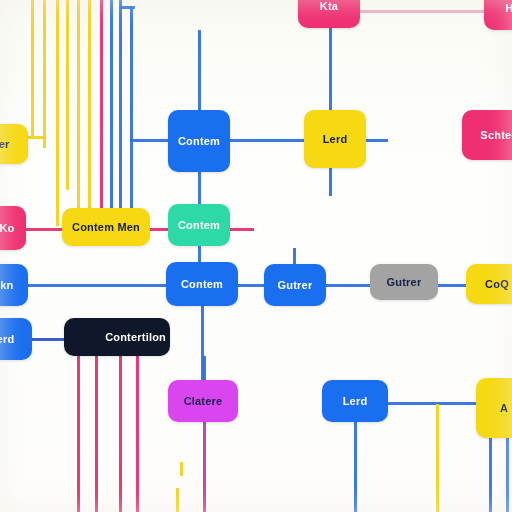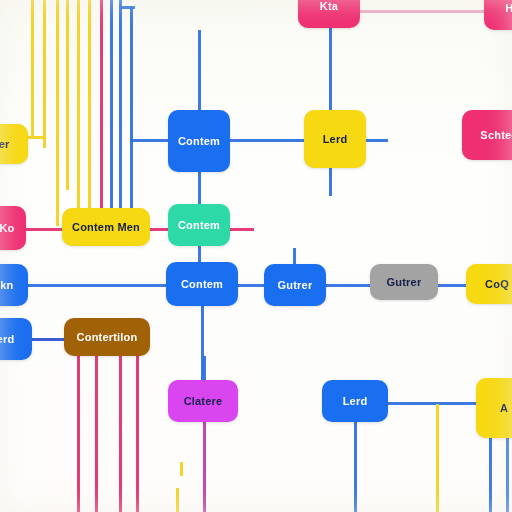--- a/index.html
+++ b/index.html
@@ -152,21 +152,21 @@
       </div>
       <div class="node" style="left: 370px; top: 264px; width: 68px; height: 36px; background: #a3a3a3; color: rgb(20, 32, 74);">
         <span class="label">Gutrer</span>
       </div>
       <div class="node" style="left: 466px; top: 264px; width: 62px; height: 40px; background: rgb(247, 217, 19); color: rgb(20, 32, 74);">
         <span class="label">CoQ</span>
       </div>
       <div class="node" style="left: -28px; top: 318px; width: 60px; height: 42px; background: rgb(26, 110, 240); color: rgb(255, 255, 255);">
         <span class="label">Lerd</span>
       </div>
-      <div class="node" style="left: 64px; top: 318px; width: 86px; height: 38px; background: #a16207; color: rgb(255, 255, 255);">
+      <div class="node" style="left: 64px; top: 318px; width: 106px; height: 38px; background: #0f172a; color: rgb(255, 255, 255); justify-content: flex-end;">
         <span class="label">Contertilon</span>
       </div>
       <div class="node" style="left: 168px; top: 380px; width: 70px; height: 42px; background: #d946ef; color: rgb(20, 32, 74);">
         <span class="label">Clatere</span>
       </div>
       <div class="node" style="left: 322px; top: 380px; width: 66px; height: 42px; background: rgb(26, 110, 240); color: rgb(255, 255, 255);">
         <span class="label">Lerd</span>
       </div>
       <div class="node" style="left: 476px; top: 378px; width: 56px; height: 60px; background: rgb(247, 217, 19); color: rgb(20, 32, 74);">
         <span class="label">A</span>

